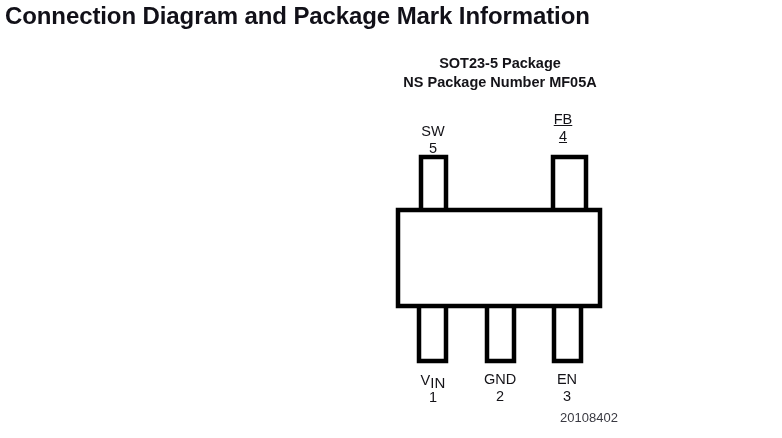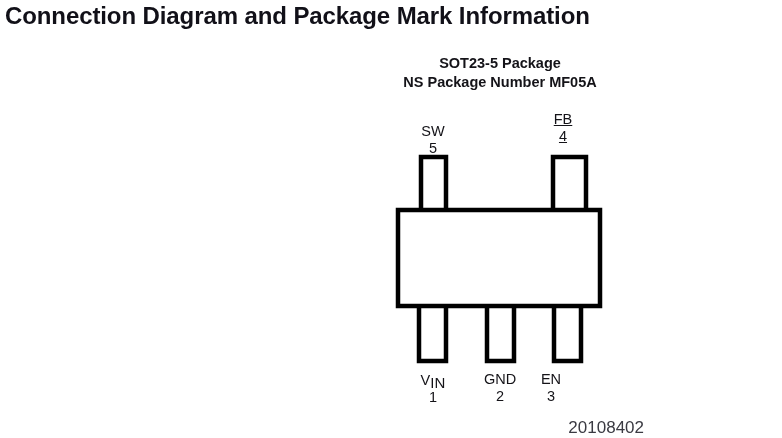--- a/index.html
+++ b/index.html
@@ -63,25 +63,24 @@
     position: relative;
     top: 3px;
     letter-spacing: 0.2px;
   }
 
   #drawing-number {
     position: absolute;
     left: 534px;
     top: 410px;
     width: 110px;
-    text-align: right;
-    font-size: 17px;
+    text-align: center;
+    font-size: 13px;
     color: #3a3a42;
     white-space: nowrap;
-    margin-top: 8px;
   }
 </style>
 </head>
 <body>
 
 <div id="page-title">Connection Diagram and Package Mark Information</div>
 
 <div id="package-caption">
   <div>SOT23-5 Package</div>
   <div>NS Package Number MF05A</div>
@@ -115,18 +114,18 @@
 <div class="pin-label" style="left:403px; top:372px; width:60px;">
   <span class="pin-name"><span>V</span><sub>IN</sub></span>
   <span class="pin-num">1</span>
 </div>
 
 <div class="pin-label" style="left:470px; top:372px; width:60px;text-align:center;">
   <span class="pin-name">GND</span>
   <span class="pin-num">2</span>
 </div>
 
-<div class="pin-label" style="left:521px; top:372px; width:60px;">
+<div class="pin-label" style="left:537px; top:372px; width:60px;">
   <span class="pin-name">EN</span>
   <span class="pin-num">3</span>
 </div>
 
 <div id="drawing-number">20108402</div>
 
 </body></html>

